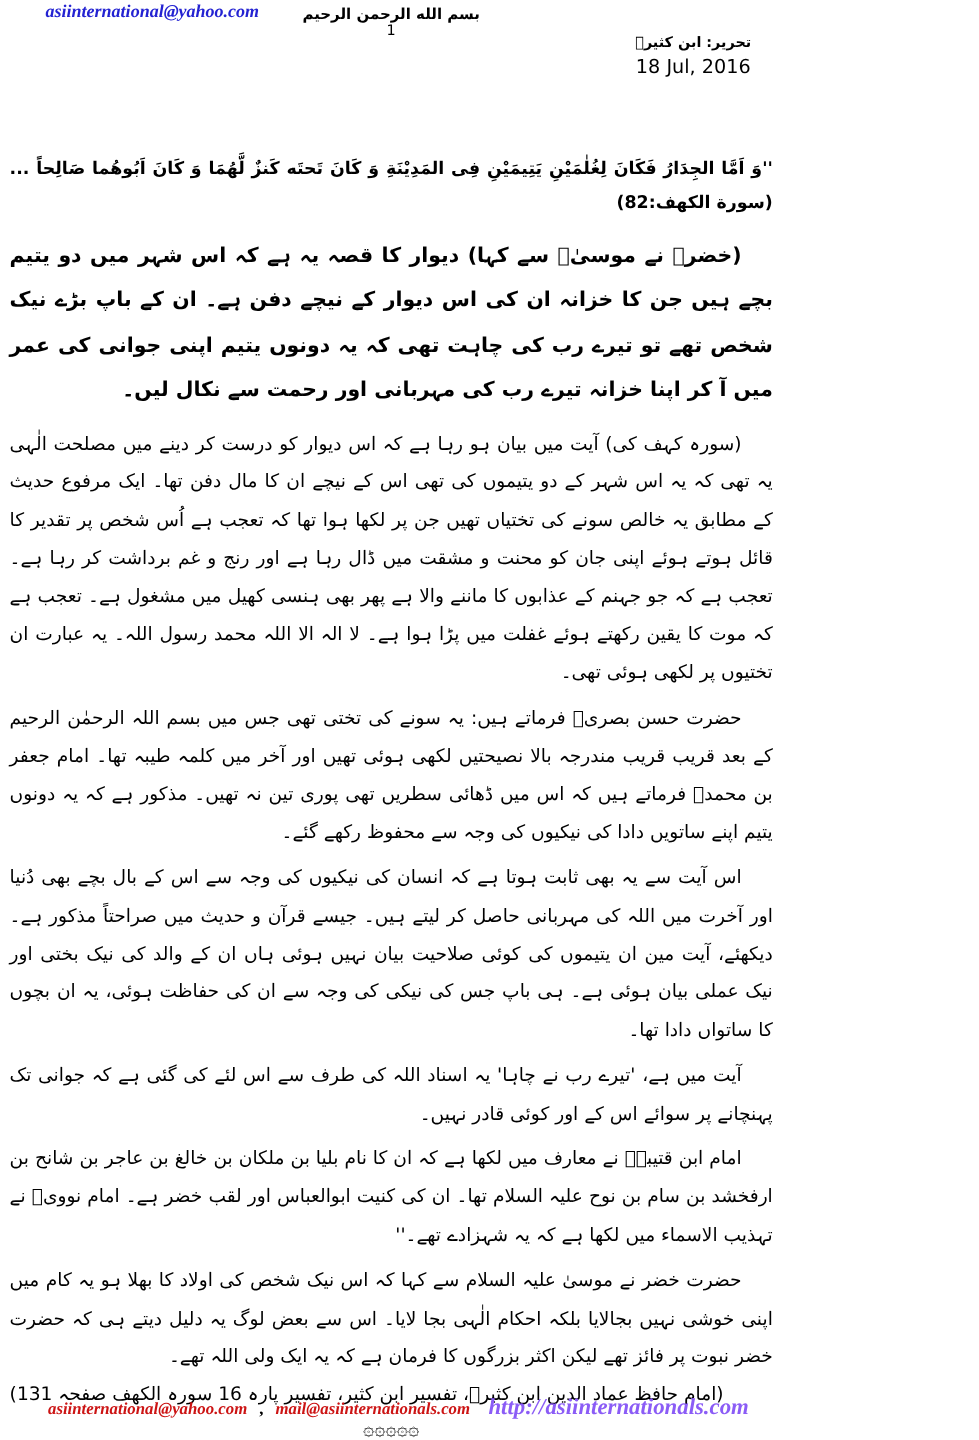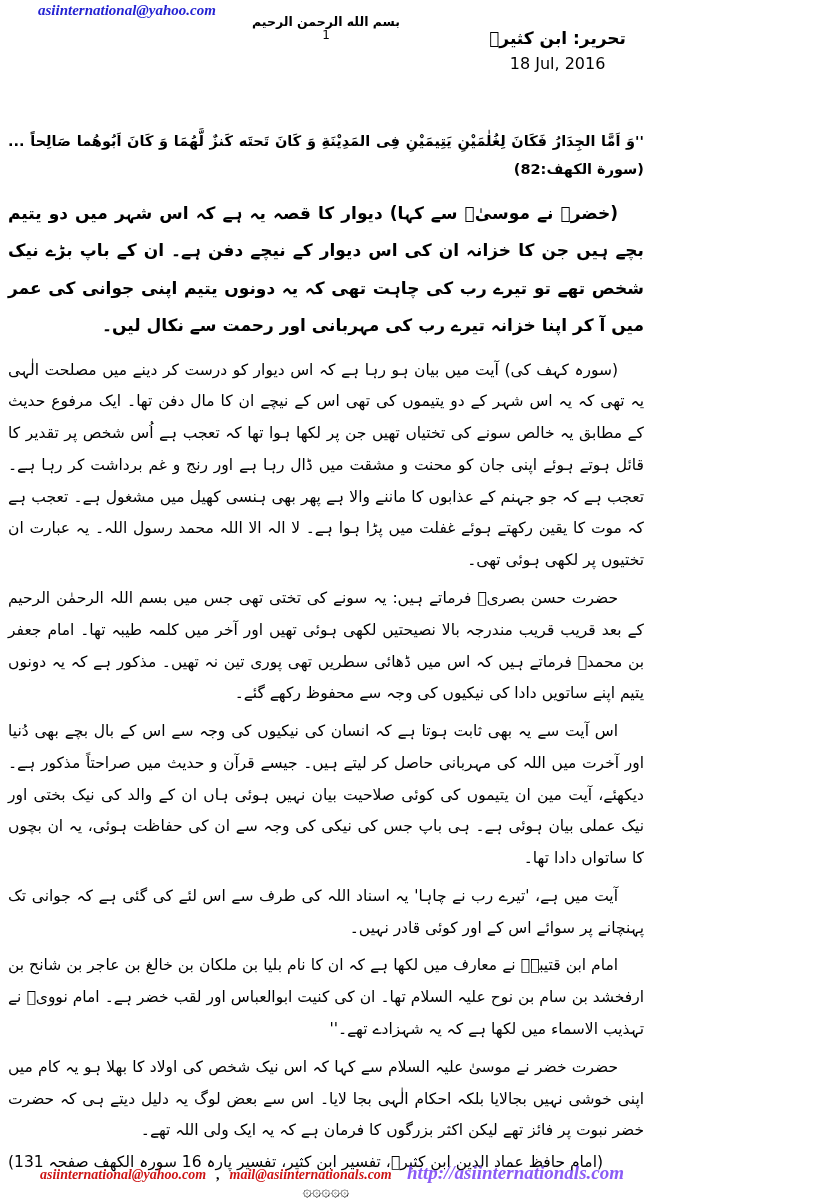--- a/index.html
+++ b/index.html
@@ -9,25 +9,25 @@
     font-family:"DejaVu Sans", sans-serif; color:#000;
   }
   .page { position:relative; width:652px; height:1200px; background:#fff; overflow:hidden; }
 
   
   .email-top {
     position:absolute; top:2px; left:38px;
     font-family:"Liberation Serif", serif; font-weight:bold; font-style:italic;
     font-size:15px; color:#2423d2; text-decoration:none; cursor:pointer;
   }
-  .bismillah-wrap { position:absolute; top:15px; left:0; width:100%; text-align:center; line-height:1.15; }
+  .bismillah-wrap { position:absolute; top:5px; left:0; width:100%; text-align:center; line-height:1.15; }
   .bismillah { font-size:12.5px; font-weight:bold; direction:rtl; }
   .page-num  { font-size:12px; }
   .byline-wrap { position:absolute; top:26px; right:26px; text-align:center; line-height:1.5; }
-  .byline { font-size:17px; font-weight:bold; direction:rtl; }
+  .byline { font-size:12px; font-weight:bold; direction:rtl; }
   .date   { font-size:16px; }
   .title  {
     position:absolute; top:38px; left:0; width:100%; text-align:center;
     font-size:30px; font-weight:bold; direction:rtl; letter-spacing:1px;
   }
 
   
   .content { position:absolute; top:128px; right:8px; left:8px; direction:rtl; }
   .verse {
     font-weight:bold; font-size:14.5px; line-height:1.9;

